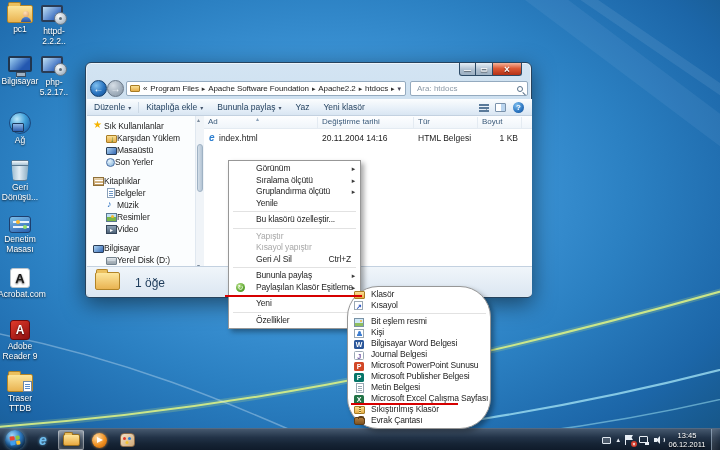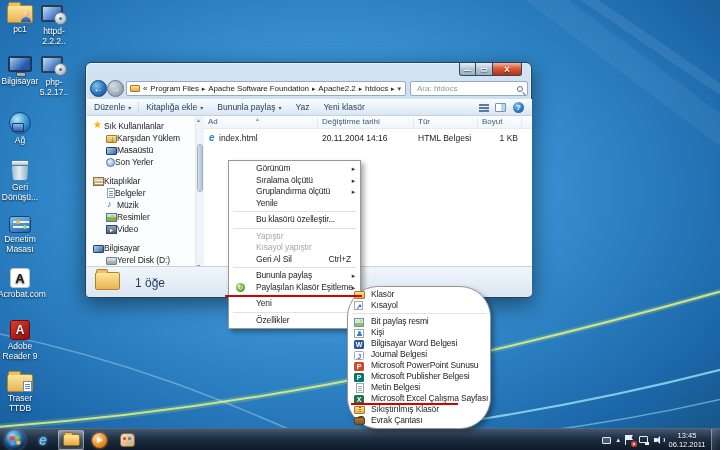--- a/index.html
+++ b/index.html
@@ -414,21 +414,21 @@
   <div class="msep"></div>
   <div class="mi has-sub"><span>Yeni</span></div>
   <div class="msep"></div>
   <div class="mi"><span>Özellikler</span></div>
 </div>
 
 <div class="menu" id="newmenu">
   <div class="mi"><span class="mico ic-folder"></span><span>Klasör</span></div>
   <div class="mi"><span class="mico ic-short"></span><span>Kısayol</span></div>
   <div class="msep"></div>
-  <div class="mi"><span class="mico ic-bmp"></span><span>Bit paylaş resmi</span></div>
+  <div class="mi"><span class="mico ic-bmp"></span><span>Bit eşlem resmi</span></div>
   <div class="mi"><span class="mico ic-contact"></span><span>Kişi</span></div>
   <div class="mi"><span class="mico lettered ic-word">W</span><span>Bilgisayar Word Belgesi</span></div>
   <div class="mi"><span class="mico lettered ic-journal">J</span><span>Journal Belgesi</span></div>
   <div class="mi"><span class="mico lettered ic-ppt">P</span><span>Microsoft PowerPoint Sunusu</span></div>
   <div class="mi"><span class="mico lettered ic-pub">P</span><span>Microsoft Publisher Belgesi</span></div>
   <div class="mi"><span class="mico ic-txt"></span><span>Metin Belgesi</span></div>
   <div class="mi"><span class="mico lettered ic-xls">X</span><span>Microsoft Excel Çalışma Sayfası</span></div>
   <div class="mi"><span class="mico ic-zip"></span><span>Sıkıştırılmış Klasör</span></div>
   <div class="mi"><span class="mico ic-case"></span><span>Evrak Çantası</span></div>
 </div>

